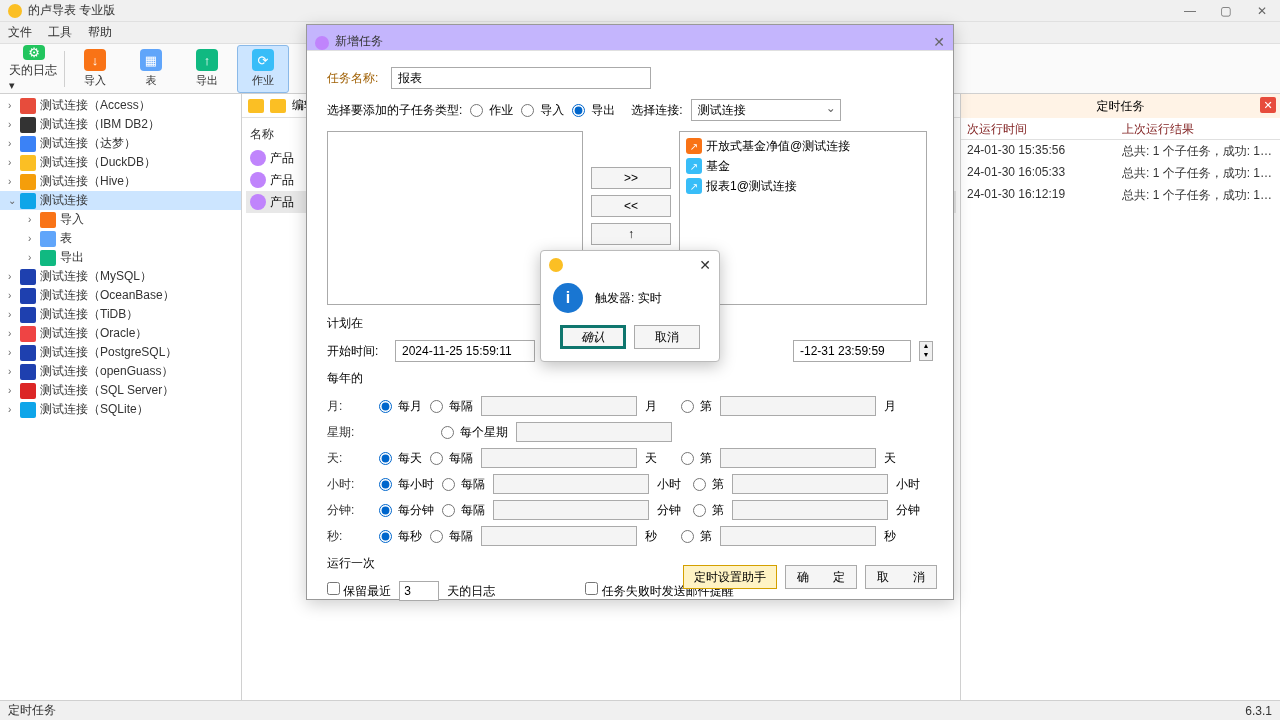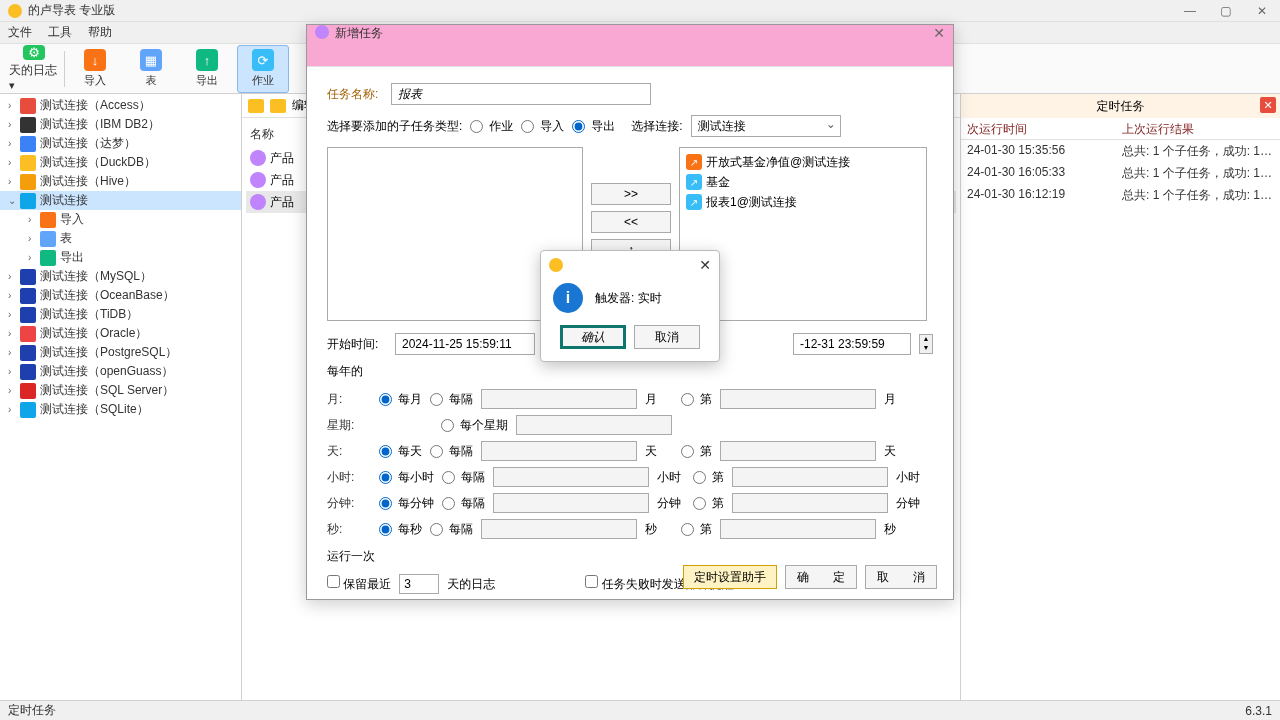--- a/index.html
+++ b/index.html
@@ -47,21 +47,21 @@
 .right-trow { display: flex; height: 22px; }
 .right-trow div { padding: 3px 6px; color: #333; white-space: nowrap; overflow: hidden; }
 .col-time { width: 155px; }
 .col-result { flex: 1; }
 
 .statusbar { height: 20px; background: #f0f0f0; border-top: 1px solid #d0d0d0; display: flex; align-items: center; padding: 0 8px; justify-content: space-between; color: #333; }
 
 
 .modal { position: absolute; background: #fff; border: 1px solid #999; box-shadow: 0 4px 16px rgba(0,0,0,0.2); }
 .modal-new { left: 306px; top: 24px; width: 648px; height: 576px; }
-.modal-title { height: 42px; display: flex; align-items: flex-start; padding: 0 8px; background: #f9a8d4; border-bottom: 1px solid #e0e0e0; }
+.modal-title { height: 26px; display: flex; align-items: flex-end; padding: 0 8px; background: #c4b5fd; border-bottom: 1px solid #e0e0e0; }
 .modal-title .micon { width: 14px; height: 14px; background: #c084fc; border-radius: 50%; margin-right: 6px; }
 .modal-title .mtitle { flex: 1; color: #333; }
 .modal-title .mclose { cursor: pointer; color: #666; font-size: 14px; }
 .modal-body { padding: 16px 20px 10px 20px; }
 .form-row { display: flex; align-items: center; margin-bottom: 10px; }
 .form-label { width: 64px; color: #a16207; }
 .form-input { border: 1px solid #aaa; padding: 3px 6px; background: #fff; height: 22px; }
 .radio-group { display: inline-flex; align-items: center; gap: 6px; }
 input[type=radio] { accent-color: #0066cc; }
 .select-box { border: 1px solid #aaa; padding: 2px 20px 2px 6px; height: 22px; background: #fff; position: relative; }
@@ -288,21 +288,21 @@
 
 <div class="modal modal-new">
   <div class="modal-title">
     <div class="micon"></div>
     <div class="mtitle">新增任务</div>
     <div class="mclose">✕</div>
   </div>
   <div class="modal-body">
     <div class="form-row">
       <div class="form-label">任务名称:</div>
-      <input class="form-input" style="width: 260px; font-style: italic;" value="报表">
+      <input class="form-input" style="width: 260px;" value="报表">
     </div>
     <div class="form-row" style="gap:8px">
       <span>选择要添加的子任务类型:</span>
       <label class="radio-group">
           <input type="radio" style=""> 
           <span>作业</span>
         </label>
       <label class="radio-group">
           <input type="radio" style=""> 
           <span>导入</span>
@@ -331,20 +331,21 @@
             <span class="cicon" style="background:#38bdf8">↗</span>
             <span>基金</span>
           </div>
           <div class="tr-item">
             <span class="cicon" style="background:#38bdf8">↗</span>
             <span>报表1@测试连接</span>
           </div>
         </div>
     </div>
 
+    <div style="margin-bottom:6px">计划在</div>
     <div class="sched-row">
       <span style="width:60px">开始时间:</span>
       <input class="form-input" style="width: 140px;" value="2024-11-25 15:59:11">
       <div class="spinner">
           <div>▲</div>
           <div>▼</div>
         </div>
       <div style="flex:1"></div>
       <input class="form-input" style="width: 118px;" value="-12-31 23:59:59">
       <div class="spinner">

